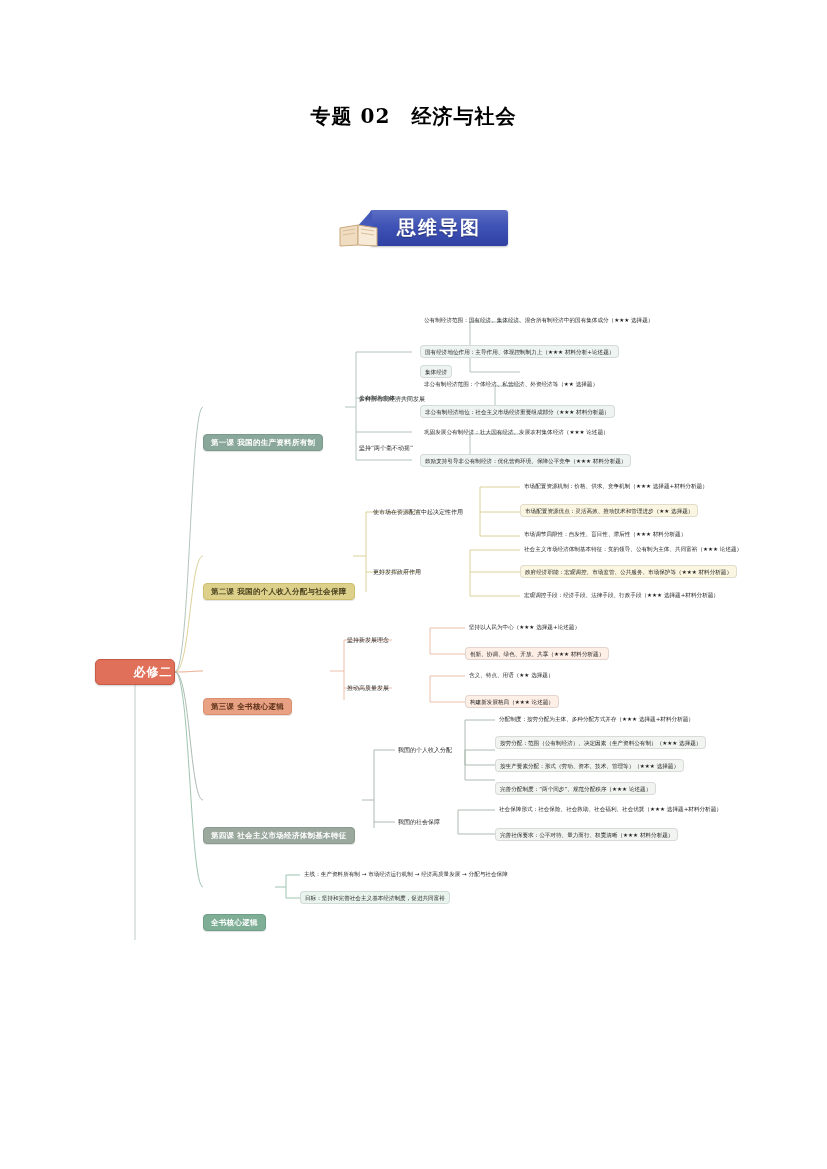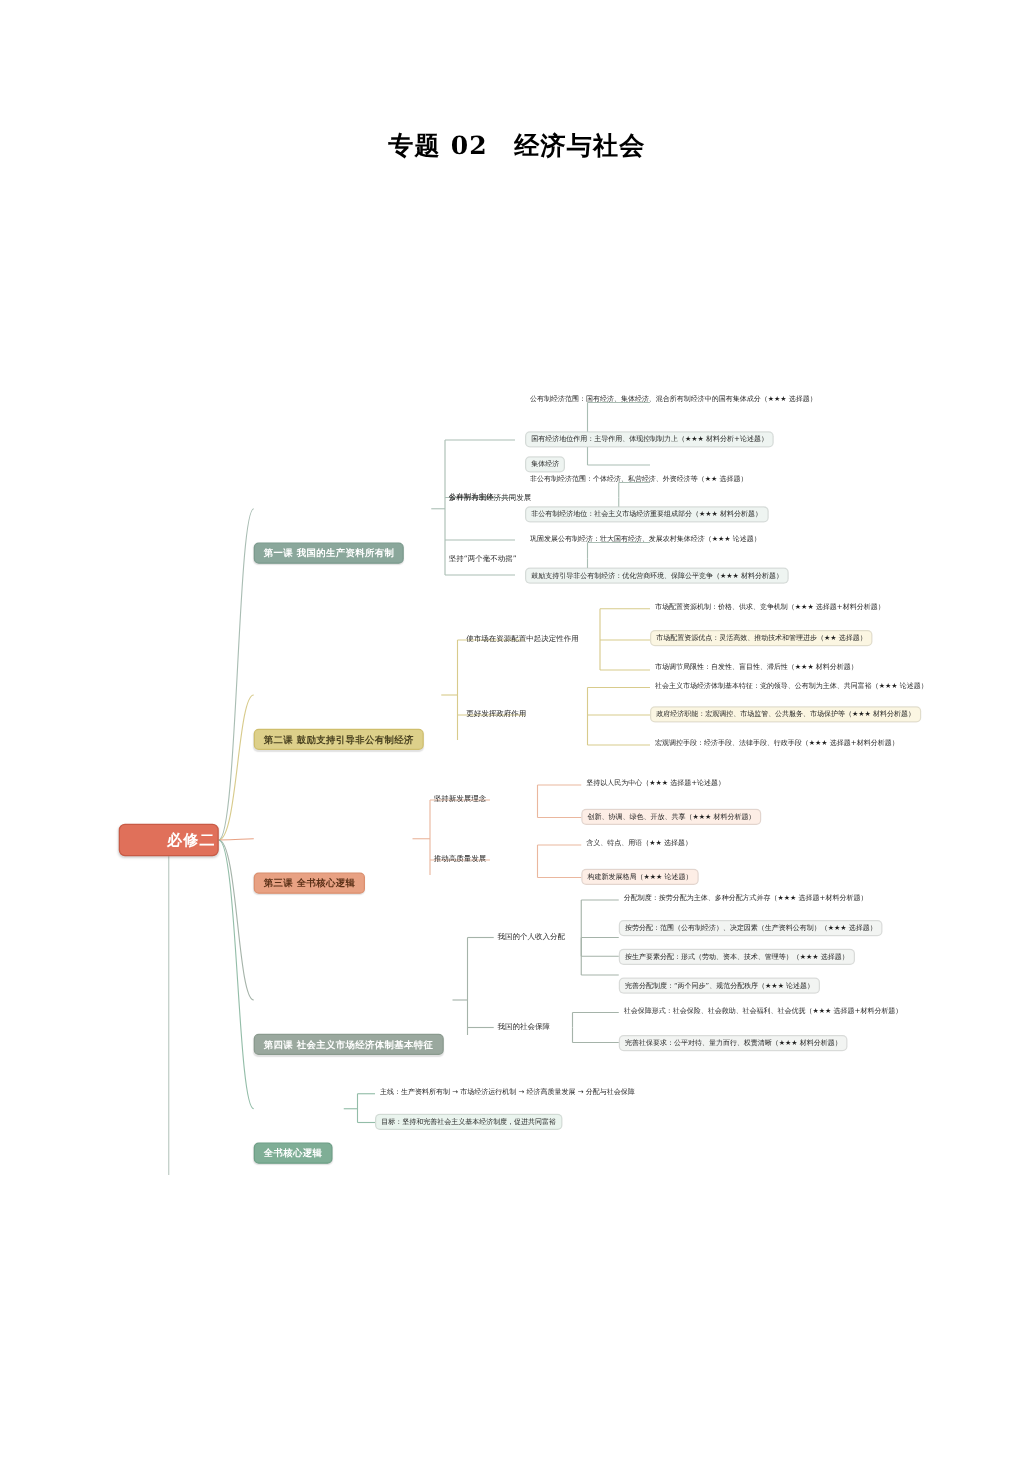--- a/index.html
+++ b/index.html
@@ -117,20 +117,33 @@
   .bx-gray{background:#f2f4f2;border-color:#dde2de;}
   .bx-green2{background:#eaf4ee;border-color:#cfe4d8;}
 </style>
 </head>
 <body>
 
 <div class="page">
 
   <div class="doc-title">专题 02　经济与社会</div>
 
+  <div class="banner">
+    <svg class="banner-book" viewBox="0 0 42 26">
+      <path d="M2 6 L20 3 L20 23 L2 24 Z" fill="#f0dcc0" stroke="#c9a87c" stroke-width="1"></path>
+      <path d="M20 3 L39 6 L39 24 L20 23 Z" fill="#f7ead6" stroke="#c9a87c" stroke-width="1"></path>
+      <path d="M5 9 L17 7" stroke="#d8bf9c" stroke-width="1"></path>
+      <path d="M5 13 L17 11" stroke="#d8bf9c" stroke-width="1"></path>
+      <path d="M23 7 L36 9" stroke="#d8bf9c" stroke-width="1"></path>
+      <path d="M23 11 L36 13" stroke="#d8bf9c" stroke-width="1"></path>
+    </svg>
+    <div class="banner-chip">
+      <span class="banner-text">思维导图</span>
+    </div>
+  </div>
 
   <div class="map">
 
     <svg class="wires" viewBox="0 0 827 640">
       <g fill="none" stroke-width="0.9">
 
         <path d="M175 372 C 190 372 190 107 203 107" stroke="#a9bdb3"></path>
         <path d="M175 372 C 190 372 190 256 203 256" stroke="#d8cb8c"></path>
         <path d="M175 372 C 192 372 192 371 203 371" stroke="#e8a183"></path>
         <path d="M175 372 C 190 372 190 500 203 500" stroke="#a5b3a9"></path>
@@ -202,21 +215,21 @@
     <div class="node leaf boxed bx-green" style="left:420px;top:65px;">集体经济</div>
 
     <div class="node l2" style="left:356px;top:93px;">多种所有制经济共同发展</div>
     <div class="node leaf" style="left:420px;top:79px;">非公有制经济范围：个体经济、私营经济、外资经济等（★★ 选择题）</div>
     <div class="node leaf boxed bx-green" style="left:420px;top:105px;">非公有制经济地位：社会主义市场经济重要组成部分（★★★ 材料分析题）</div>
 
     <div class="node l2" style="left:356px;top:142px;">坚持“两个毫不动摇”</div>
     <div class="node leaf" style="left:420px;top:127px;">巩固发展公有制经济：壮大国有经济、发展农村集体经济（★★★ 论述题）</div>
     <div class="node leaf boxed bx-green" style="left:420px;top:154px;">鼓励支持引导非公有制经济：优化营商环境、保障公平竞争（★★★ 材料分析题）</div>
 
-    <div class="node l1 c2">第二课 鼓励支持引导非公有制经济</div>
+    <div class="node l1 c2">第二课 我国的个人收入分配与社会保障</div>
 
     <div class="node l2" style="left:370px;top:206px;">使市场在资源配置中起决定性作用</div>
     <div class="node leaf" style="left:520px;top:181px;">市场配置资源机制：价格、供求、竞争机制（★★★ 选择题+材料分析题）</div>
     <div class="node leaf boxed bx-yellow" style="left:520px;top:204px;">市场配置资源优点：灵活高效、推动技术和管理进步（★★ 选择题）</div>
     <div class="node leaf" style="left:520px;top:229px;">市场调节局限性：自发性、盲目性、滞后性（★★★ 材料分析题）</div>
 
     <div class="node l2" style="left:370px;top:266px;">更好发挥政府作用</div>
     <div class="node leaf" style="left:520px;top:244px;">社会主义市场经济体制基本特征：党的领导、公有制为主体、共同富裕（★★★ 论述题）</div>
     <div class="node leaf boxed bx-yellow" style="left:520px;top:265px;">政府经济职能：宏观调控、市场监管、公共服务、市场保护等（★★★ 材料分析题）</div>
     <div class="node leaf" style="left:520px;top:290px;">宏观调控手段：经济手段、法律手段、行政手段（★★★ 选择题+材料分析题）</div>

